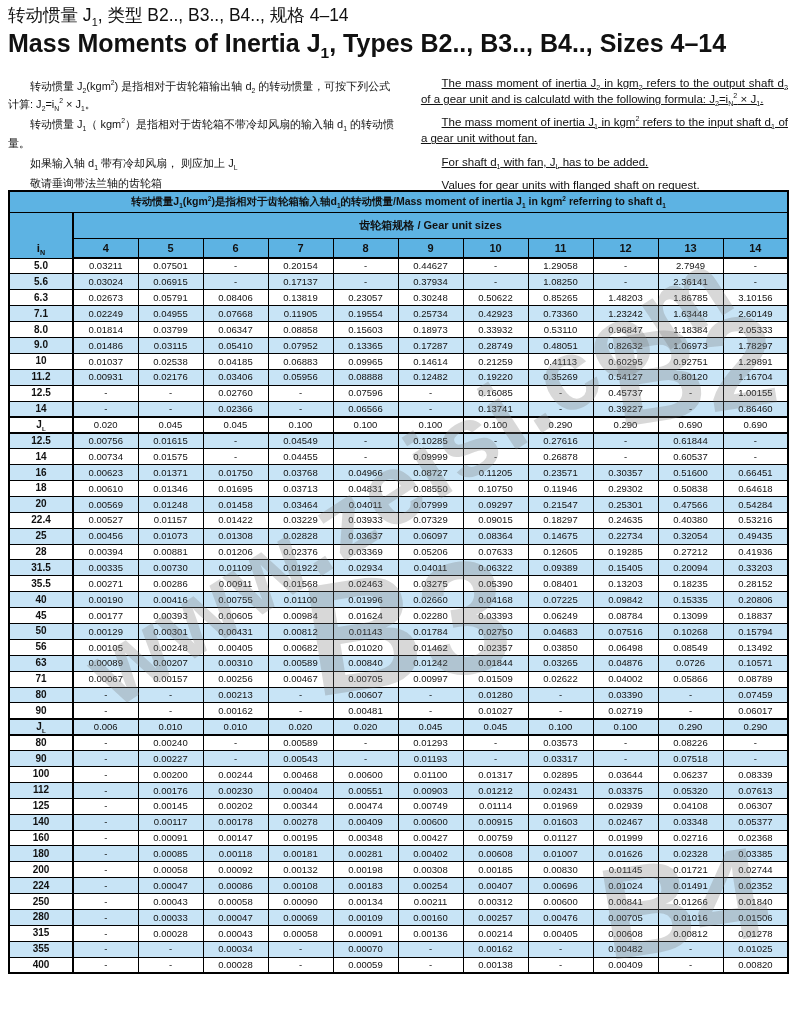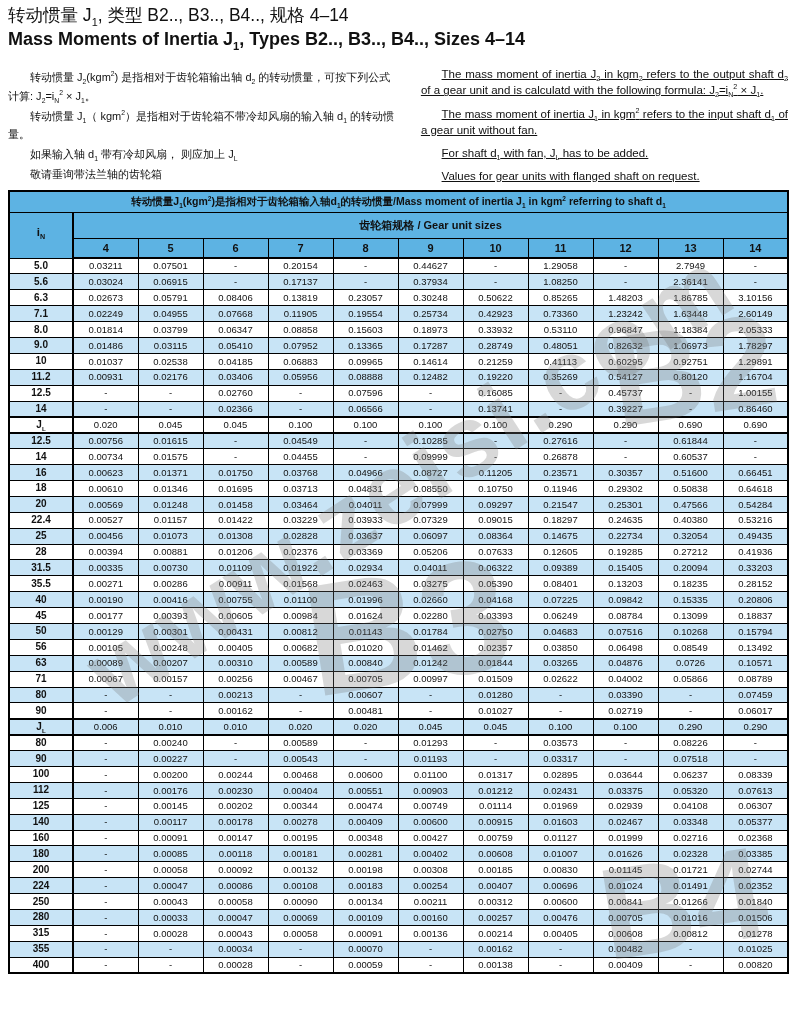--- a/index.html
+++ b/index.html
@@ -12,21 +12,21 @@
   body{
     width:796px;height:1029px;background:#ffffff;color:#111;
     font-family:"Liberation Sans","DejaVu Sans",sans-serif;
     position:relative;overflow:hidden;
   }
   sub{font-size:0.62em;line-height:0;}
   sup{font-size:0.62em;line-height:0;}
 
   .doc-header{padding:5px 10px 0 8px;}
   .title-zh{font-size:17.5px;font-weight:normal;margin:0;line-height:1.25;}
-  .title-en{font-size:18px;font-weight:bold;margin:1px 0 0 0;line-height:1.25;}
+  .title-en{font-size:25px;font-weight:bold;margin:1px 0 0 0;line-height:1.25;}
 
   .intro{display:flex;gap:26px;padding:0 8px;margin-top:16px;}
   .intro-left{width:392px;font-size:11px;line-height:1.65;}
   .intro-left p{margin:2px 0;text-indent:2em;}
   .intro-right{width:372px;font-size:11.5px;line-height:1.4;text-align:justify;text-decoration:underline;}
   .intro-right p{margin:0 0 7px 0;text-indent:1.8em;}
 
   .table-wrap{position:absolute;left:8px;top:190px;width:780px;}
   table{
     border-collapse:collapse;table-layout:fixed;width:780px;
@@ -35,21 +35,21 @@
   td{
     border:1px solid var(--border);
     text-align:center;vertical-align:middle;
     padding:0;white-space:nowrap;overflow:hidden;
   }
   .caption-row td{
     background:var(--header-blue);font-weight:bold;font-size:10.5px;height:21px;
   }
   .ratio-head{
     background:var(--header-blue);font-weight:bold;font-size:11.5px;
-    vertical-align:bottom;padding-bottom:20px;
+    vertical-align:bottom;padding-bottom:4px;
     border-right:2.5px solid var(--border);
   }
   .group-cell{background:var(--header-blue);font-weight:bold;font-size:11px;height:26px;margin-top:43px;}
   .sizes-row td{
     background:var(--header-blue);font-weight:bold;font-size:11px;height:20px;
     border-bottom:2.5px solid var(--border);
   }
   tbody td{font-size:9.5px;height:15.9px;line-height:1;}
   tbody td.ratio{font-weight:bold;font-size:10px;border-right:2.5px solid var(--border);}
   tr.blue td{background:var(--row-blue);}

